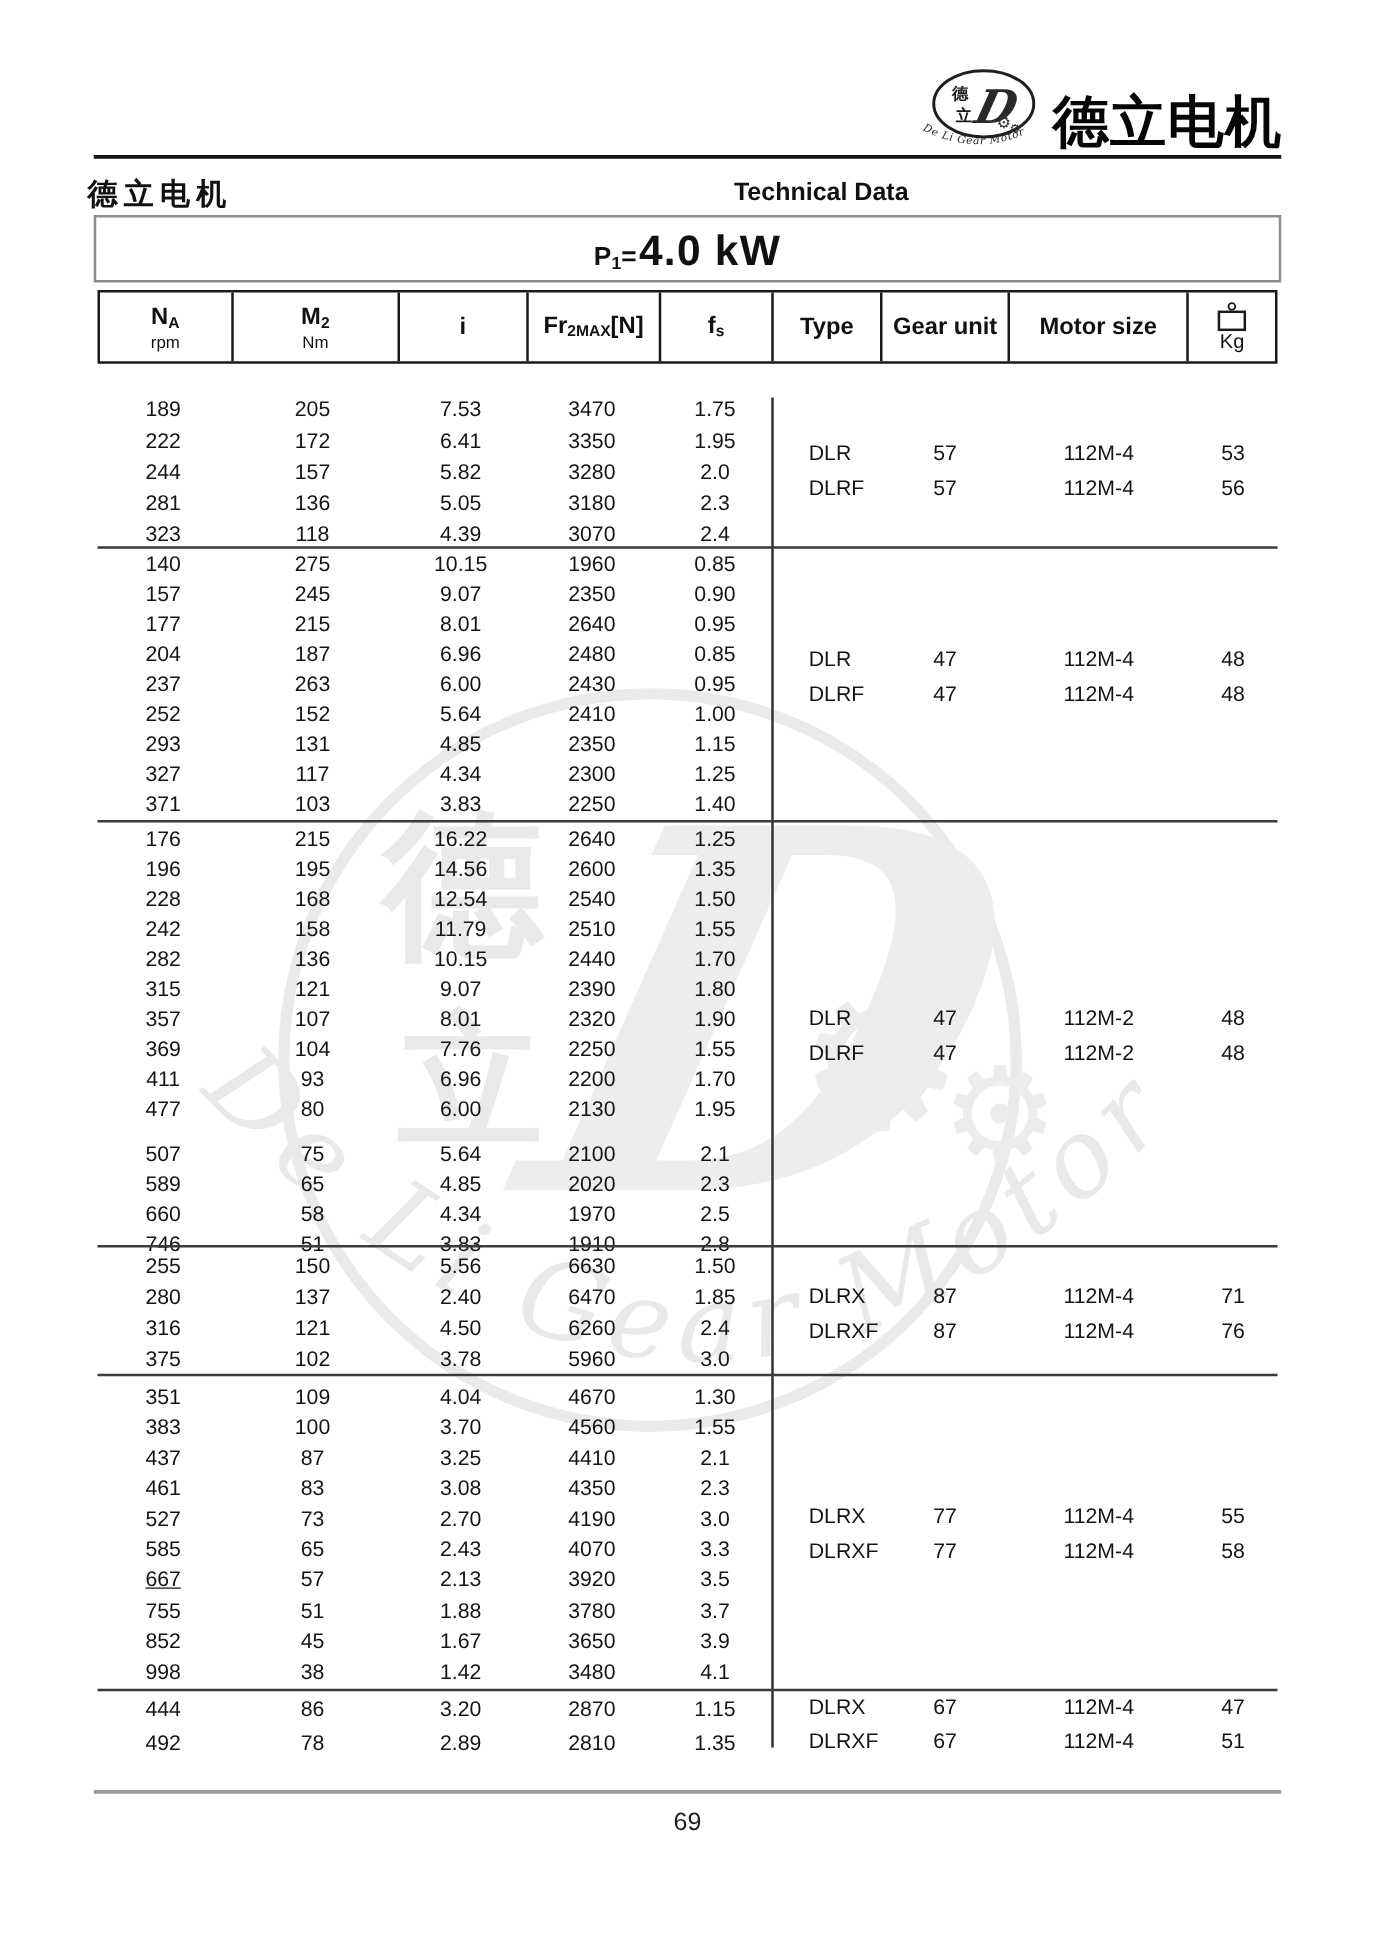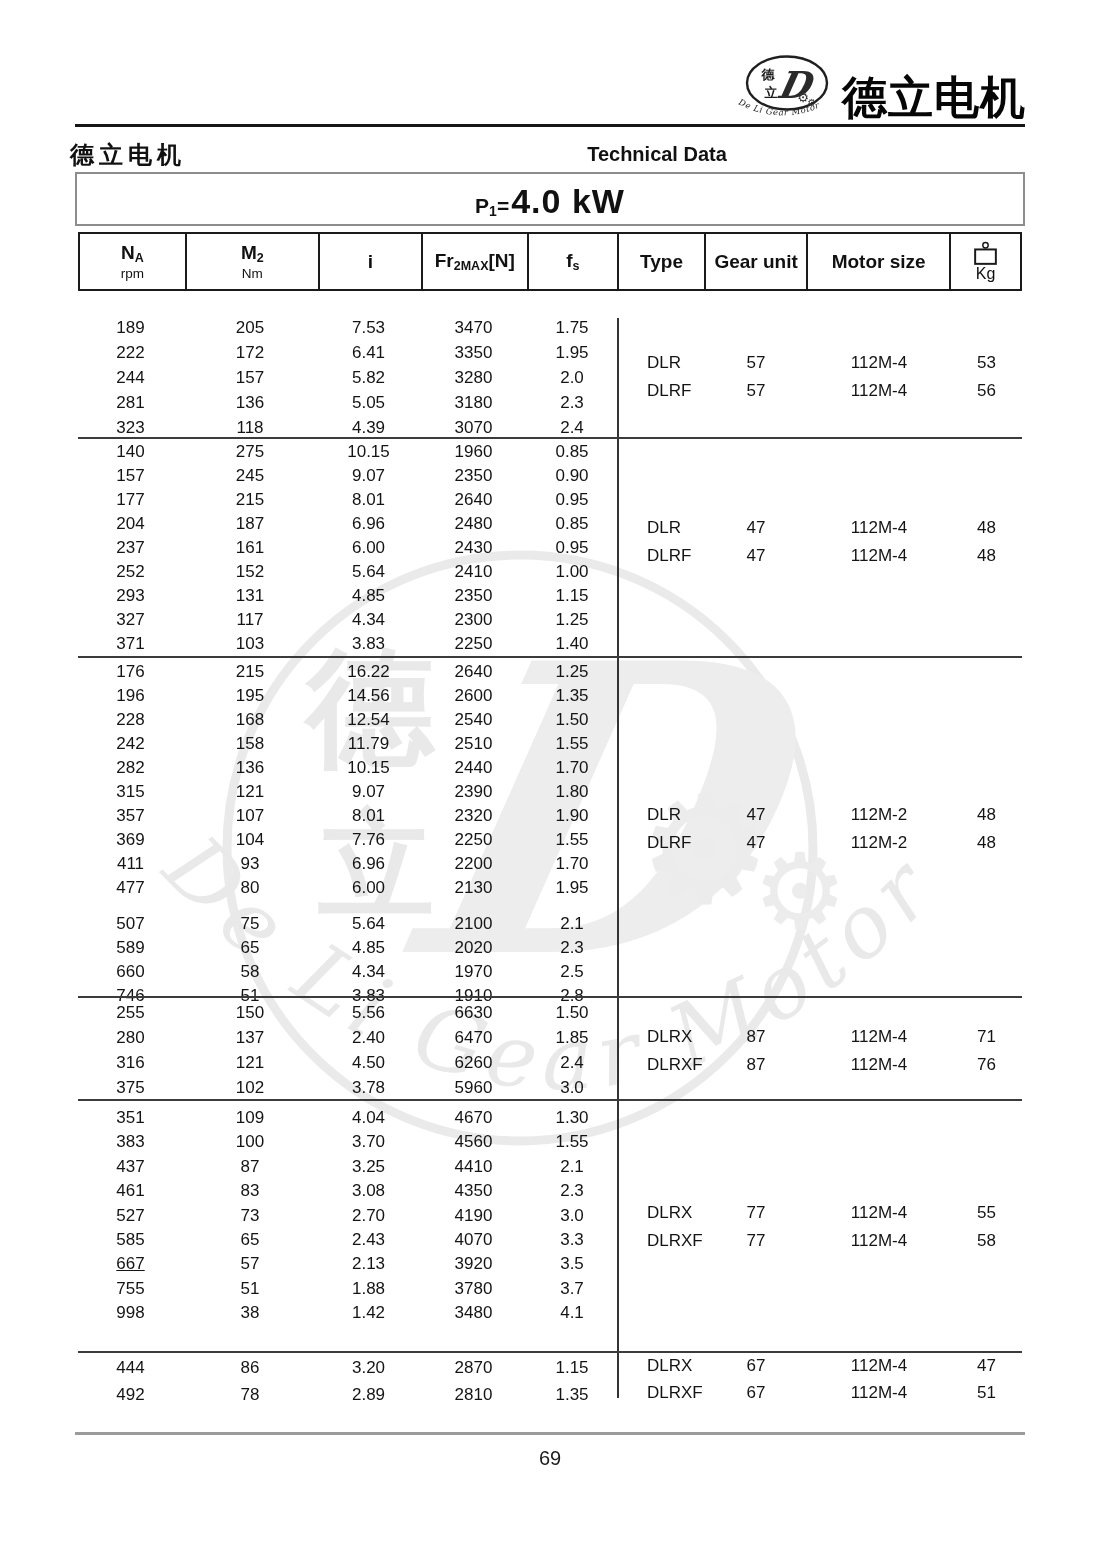--- a/index.html
+++ b/index.html
@@ -241,21 +241,21 @@
           </div>
           <div class="drow" style="height: 24px; line-height: 24px;">
             <span class="dcell" style="width: 105px;">204</span>
             <span class="dcell" style="width: 134px;">187</span>
             <span class="dcell" style="width: 103px;">6.96</span>
             <span class="dcell" style="width: 107px;">2480</span>
             <span class="dcell" style="width: 90px;">0.85</span>
           </div>
           <div class="drow" style="height: 24px; line-height: 24px;">
             <span class="dcell" style="width: 105px;">237</span>
-            <span class="dcell" style="width: 134px;">161</span>
+            <span class="dcell" style="width: 134px;">263</span>
             <span class="dcell" style="width: 103px;">6.00</span>
             <span class="dcell" style="width: 107px;">2430</span>
             <span class="dcell" style="width: 90px;">0.95</span>
           </div>
           <div class="drow" style="height: 24px; line-height: 24px;">
             <span class="dcell" style="width: 105px;">252</span>
             <span class="dcell" style="width: 134px;">152</span>
             <span class="dcell" style="width: 103px;">5.64</span>
             <span class="dcell" style="width: 107px;">2410</span>
             <span class="dcell" style="width: 90px;">1.00</span>
@@ -503,20 +503,27 @@
             <span class="dcell" style="width: 103px;">2.13</span>
             <span class="dcell" style="width: 107px;">3920</span>
             <span class="dcell" style="width: 90px;">3.5</span>
           </div>
           <div class="drow" style="height: 24.4px; line-height: 24.4px;">
             <span class="dcell" style="width: 105px;">755</span>
             <span class="dcell" style="width: 134px;">51</span>
             <span class="dcell" style="width: 103px;">1.88</span>
             <span class="dcell" style="width: 107px;">3780</span>
             <span class="dcell" style="width: 90px;">3.7</span>
+          </div>
+          <div class="drow" style="height: 24.4px; line-height: 24.4px;">
+            <span class="dcell" style="width: 105px;">852</span>
+            <span class="dcell" style="width: 134px;">45</span>
+            <span class="dcell" style="width: 103px;">1.67</span>
+            <span class="dcell" style="width: 107px;">3650</span>
+            <span class="dcell" style="width: 90px;">3.9</span>
           </div>
           <div class="drow" style="height: 24.4px; line-height: 24.4px;">
             <span class="dcell" style="width: 105px;">998</span>
             <span class="dcell" style="width: 134px;">38</span>
             <span class="dcell" style="width: 103px;">1.42</span>
             <span class="dcell" style="width: 107px;">3480</span>
             <span class="dcell" style="width: 90px;">4.1</span>
           </div>
         </div>
         <div class="typeblock" style="top: 1199px;">

